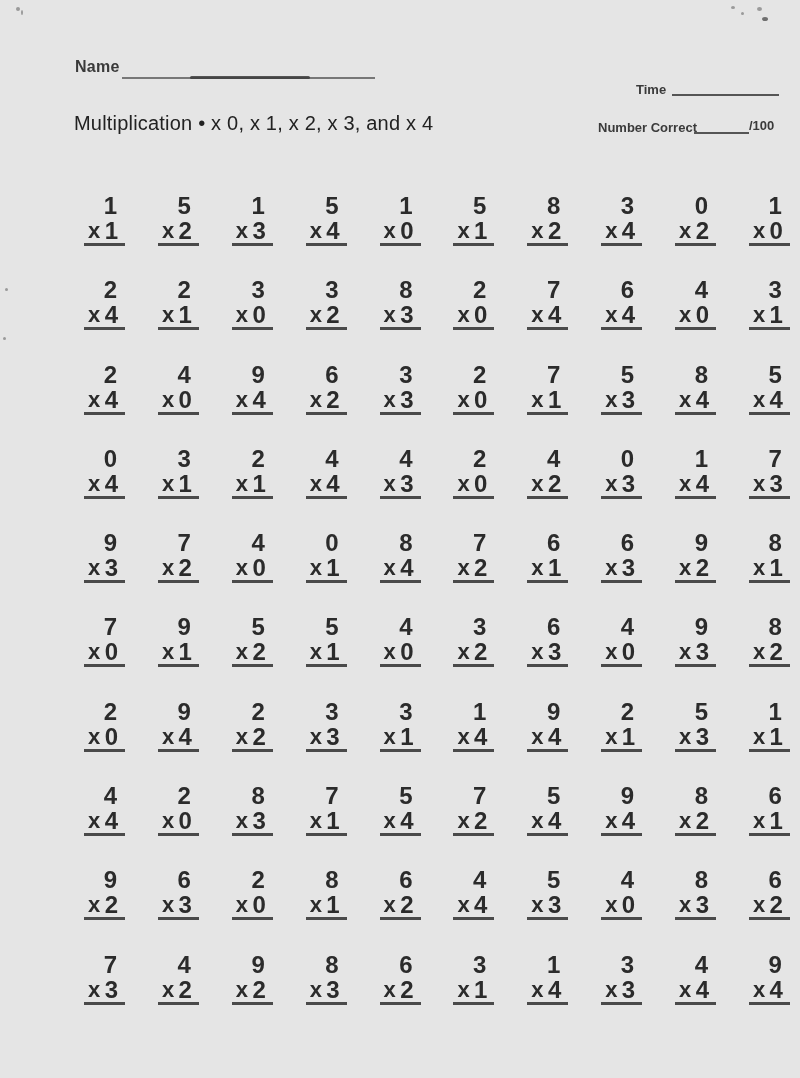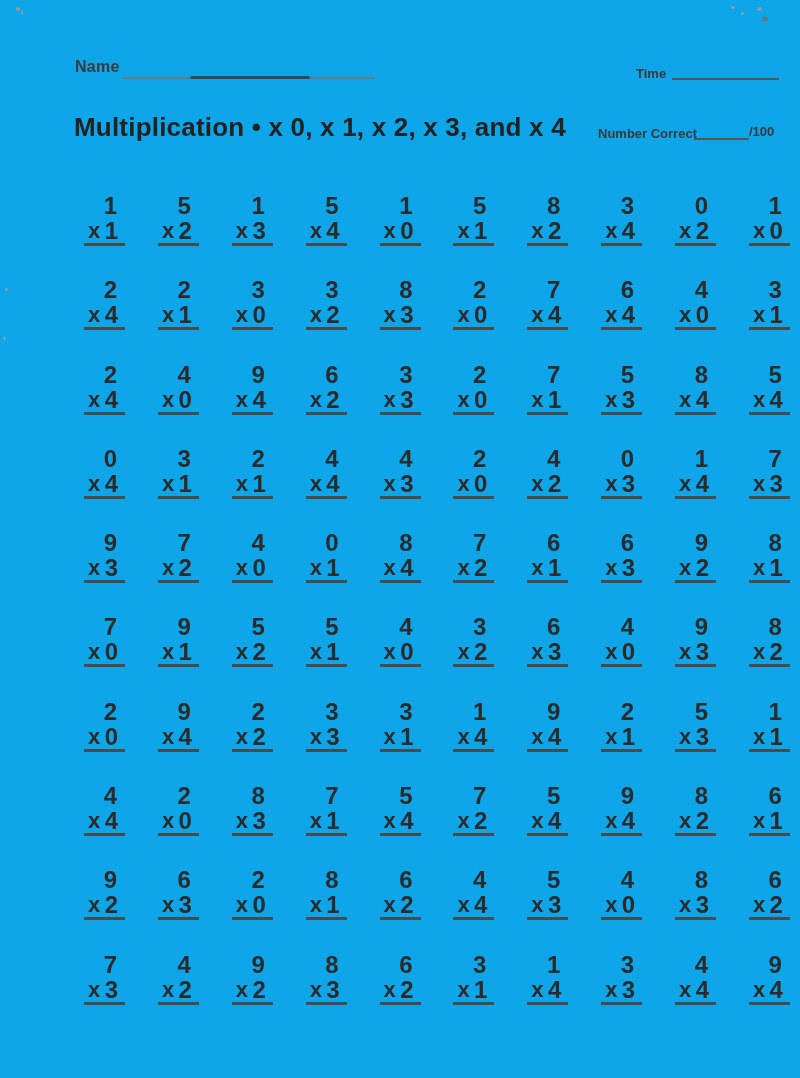--- a/index.html
+++ b/index.html
@@ -4,21 +4,21 @@
 <style>
   html, body {
     margin: 0;
     padding: 0;
     background: #ffffff;
   }
   .page {
     position: relative;
     width: 800px;
     height: 1078px;
-    background: #0ea5e9;
+    background: #e5e5e5;
     overflow: hidden;
     font-family: "Liberation Sans", sans-serif;
     color: #2b2b2b;
   }
 
   
   .name-row {
     position: absolute;
     left: 75px;
     top: 58px;
@@ -46,40 +46,40 @@
     width: 120px;
     height: 3px;
     background: #3c3c3c;
     border-radius: 2px;
     opacity: 0.85;
   }
 
   .time-row {
     position: absolute;
     left: 636px;
-    top: 64px;
+    top: 80px;
     height: 18px;
   }
   .time-label {
     font-size: 13px;
     font-weight: 600;
     color: #3a3a3a;
   }
   .time-line {
     position: absolute;
     left: 36px;
     top: 14px;
     width: 107px;
     border-bottom: 2px solid #555;
   }
 
   .correct-row {
     position: absolute;
     left: 582px;
-    top: 124px;
+    top: 118px;
     height: 18px;
     white-space: nowrap;
     padding-left: 16px;
   }
   .correct-label {
     font-size: 13px;
     font-weight: 600;
     color: #3a3a3a;
   }
   .correct-line {
@@ -95,22 +95,22 @@
     top: 0;
     font-size: 13px;
     font-weight: 700;
     color: #3a3a3a;
   }
 
   .title {
     position: absolute;
     left: 74px;
     top: 112px;
-    font-size: 26px;
-    font-weight: 700;
+    font-size: 20px;
+    font-weight: 400;
     color: #222;
     letter-spacing: 0.2px;
   }
 
   
   .grid {
     position: absolute;
     left: 84px;
     top: 193px;
     width: 706px;

